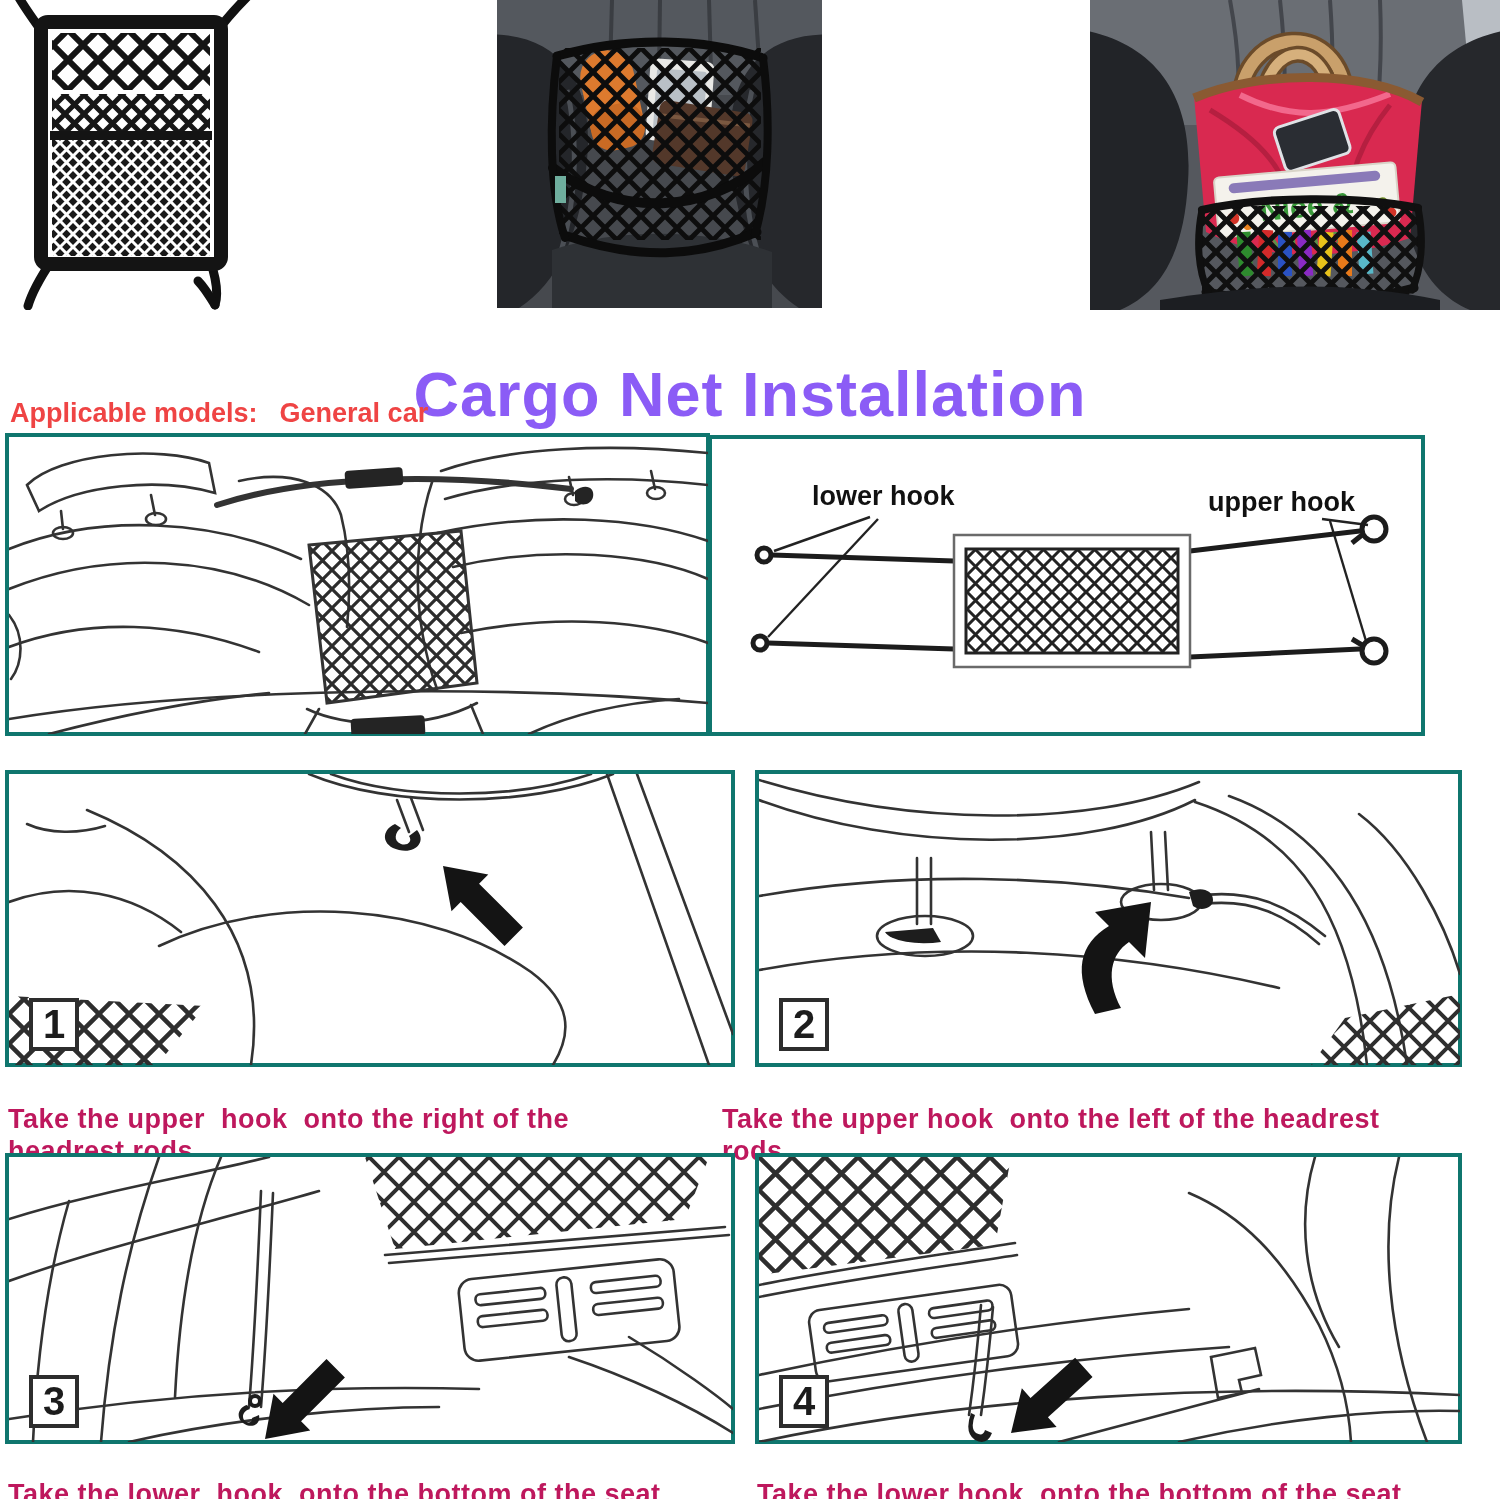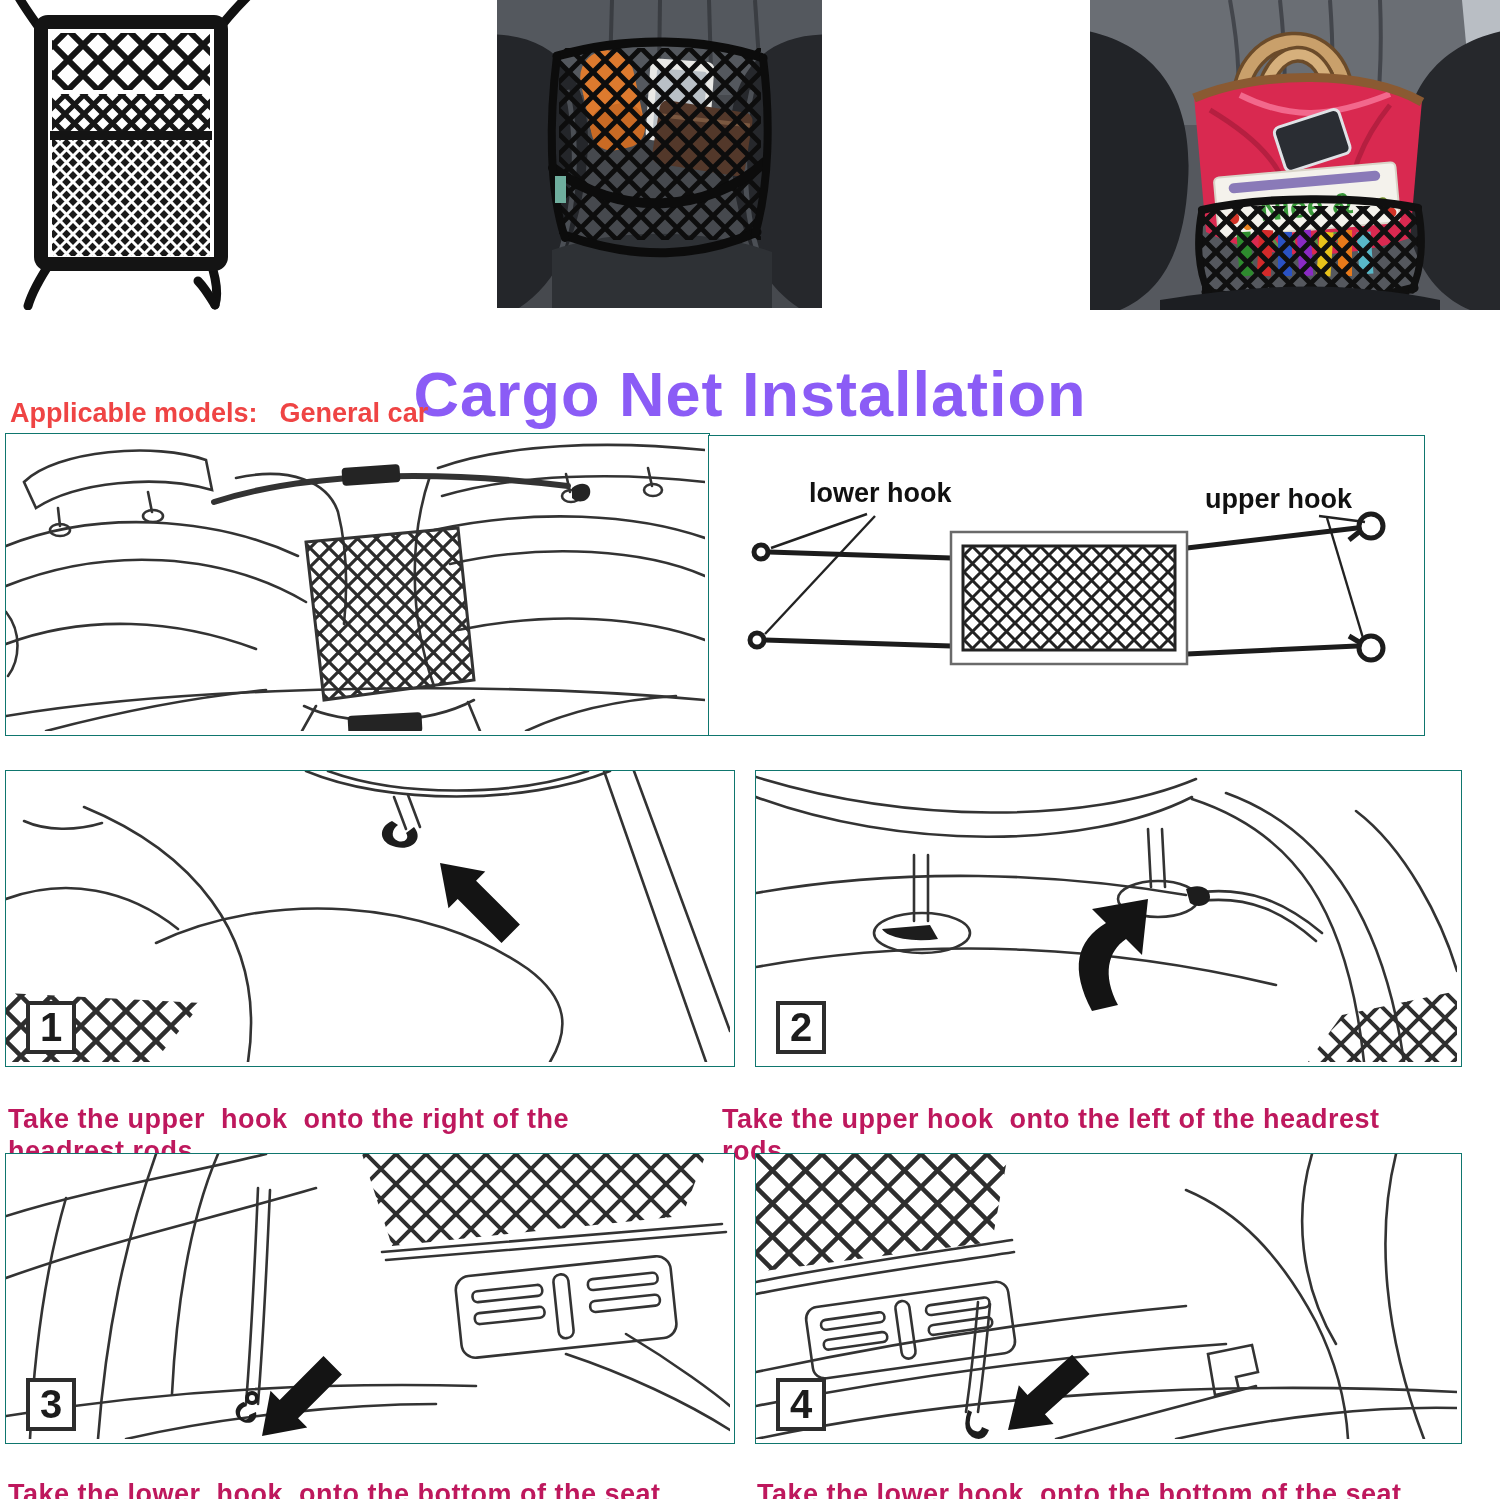--- a/index.html
+++ b/index.html
@@ -3,21 +3,21 @@
 <meta charset="utf-8">
 <style>
   html,body{margin:0;padding:0;background:#ffffff;}
   body{width:1500px;height:1499px;position:relative;font-family:"Liberation Sans",sans-serif;color:#161616;overflow:hidden;}
   .photo{position:absolute;overflow:hidden;}
   .photo svg{display:block;}
   .page-title{position:absolute;left:0;top:316px;width:1500px;text-align:center;
     font-size:63px;font-weight:bold;letter-spacing:1px;color:#8b5cf6;}
   .models-line{position:absolute;left:10px;top:398px;font-size:27px;font-weight:bold;color:#ef4444;}
   .models-line .val{margin-left:22px;}
-  .panel{position:absolute;border:1px solid #0f766e;background:#ffffff;box-sizing:border-box;text-decoration:underline;}
+  .panel{position:absolute;border:4px solid #0f766e;background:#ffffff;box-sizing:border-box;text-decoration:underline;}
   .overview-panel{left:5px;top:433px;width:705px;height:303px;}
   .hook-panel{left:708px;top:435px;width:717px;height:301px;}
   .panel1{left:5px;top:770px;width:730px;height:297px;}
   .panel2{left:755px;top:770px;width:707px;height:297px;}
   .panel3{left:5px;top:1153px;width:730px;height:291px;}
   .panel4{left:755px;top:1153px;width:707px;height:291px;}
   .caption{position:absolute;font-size:27px;font-weight:bold;color:#be185d;
     white-space:pre-wrap;line-height:1.18;letter-spacing:.5px;}
   .cap1{left:8px;top:1077px;width:660px;}
   .cap2{left:722px;top:1077px;width:730px;}

